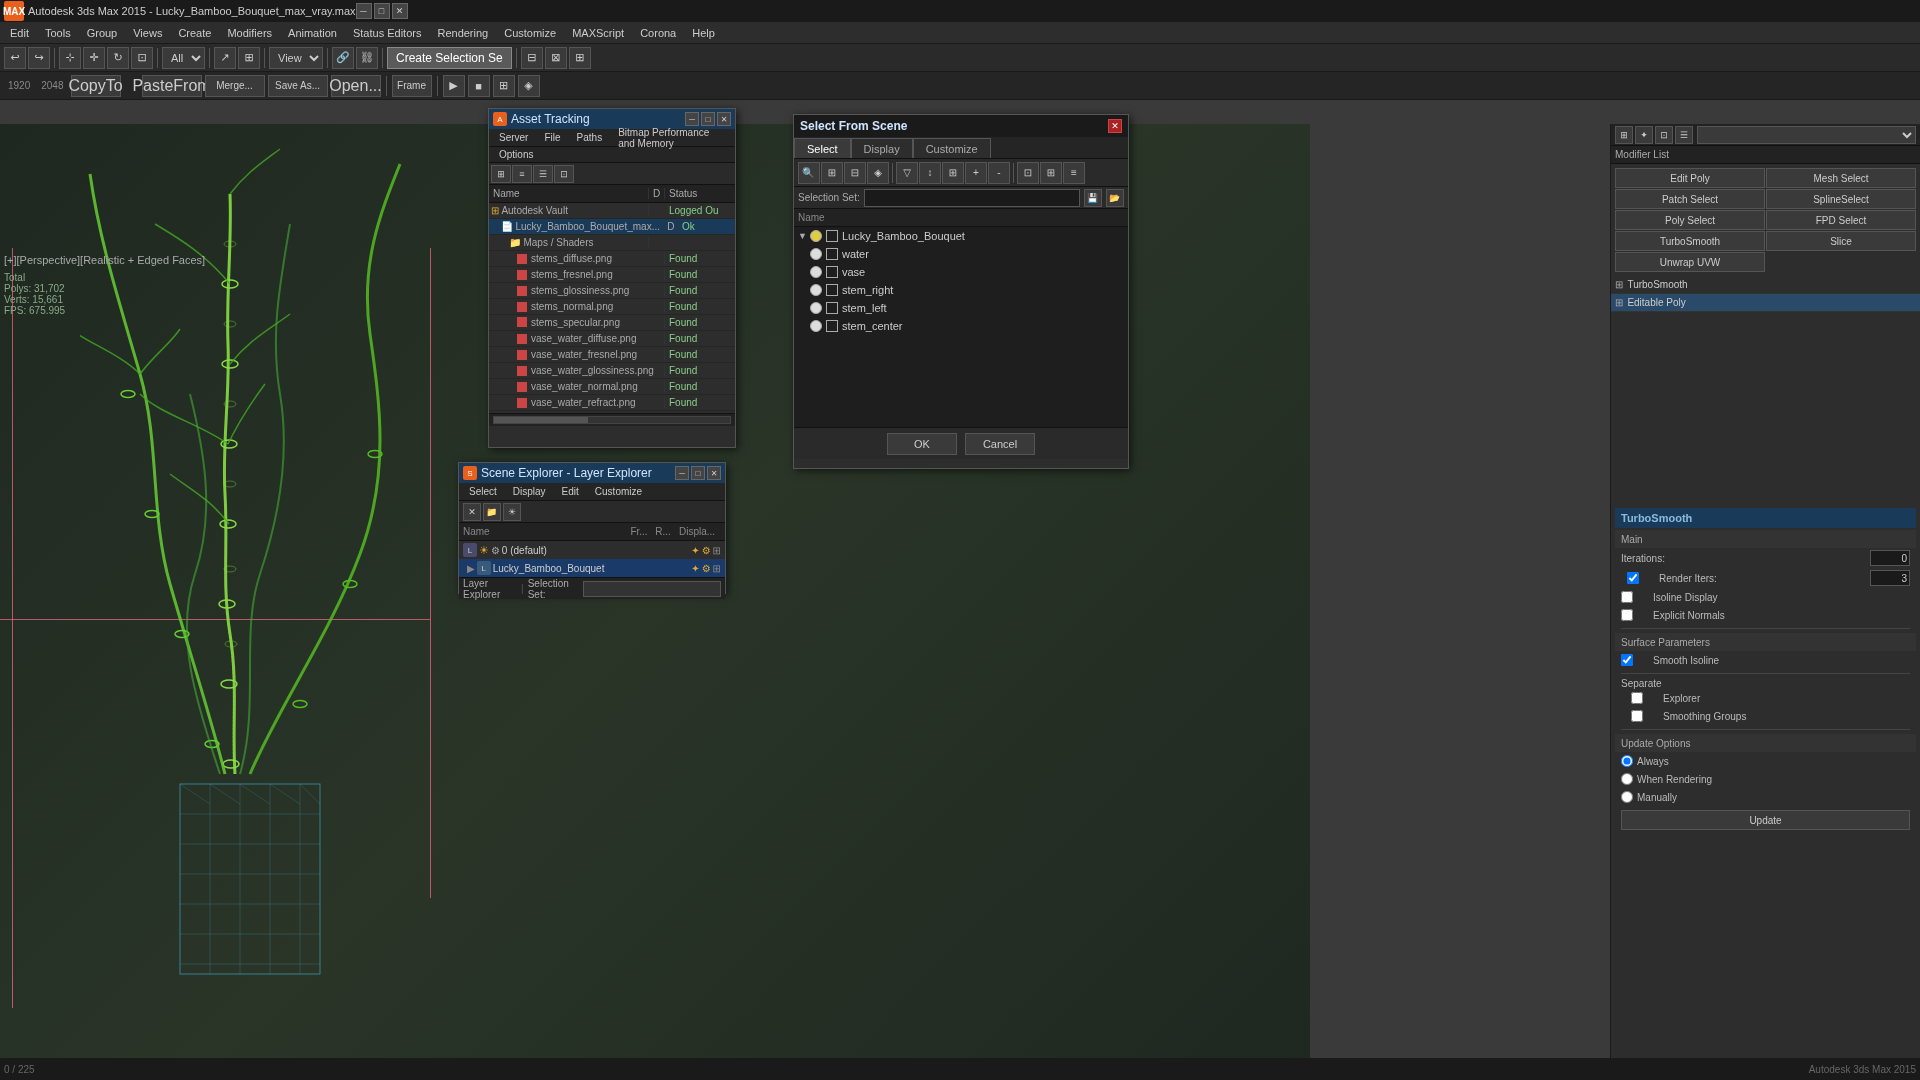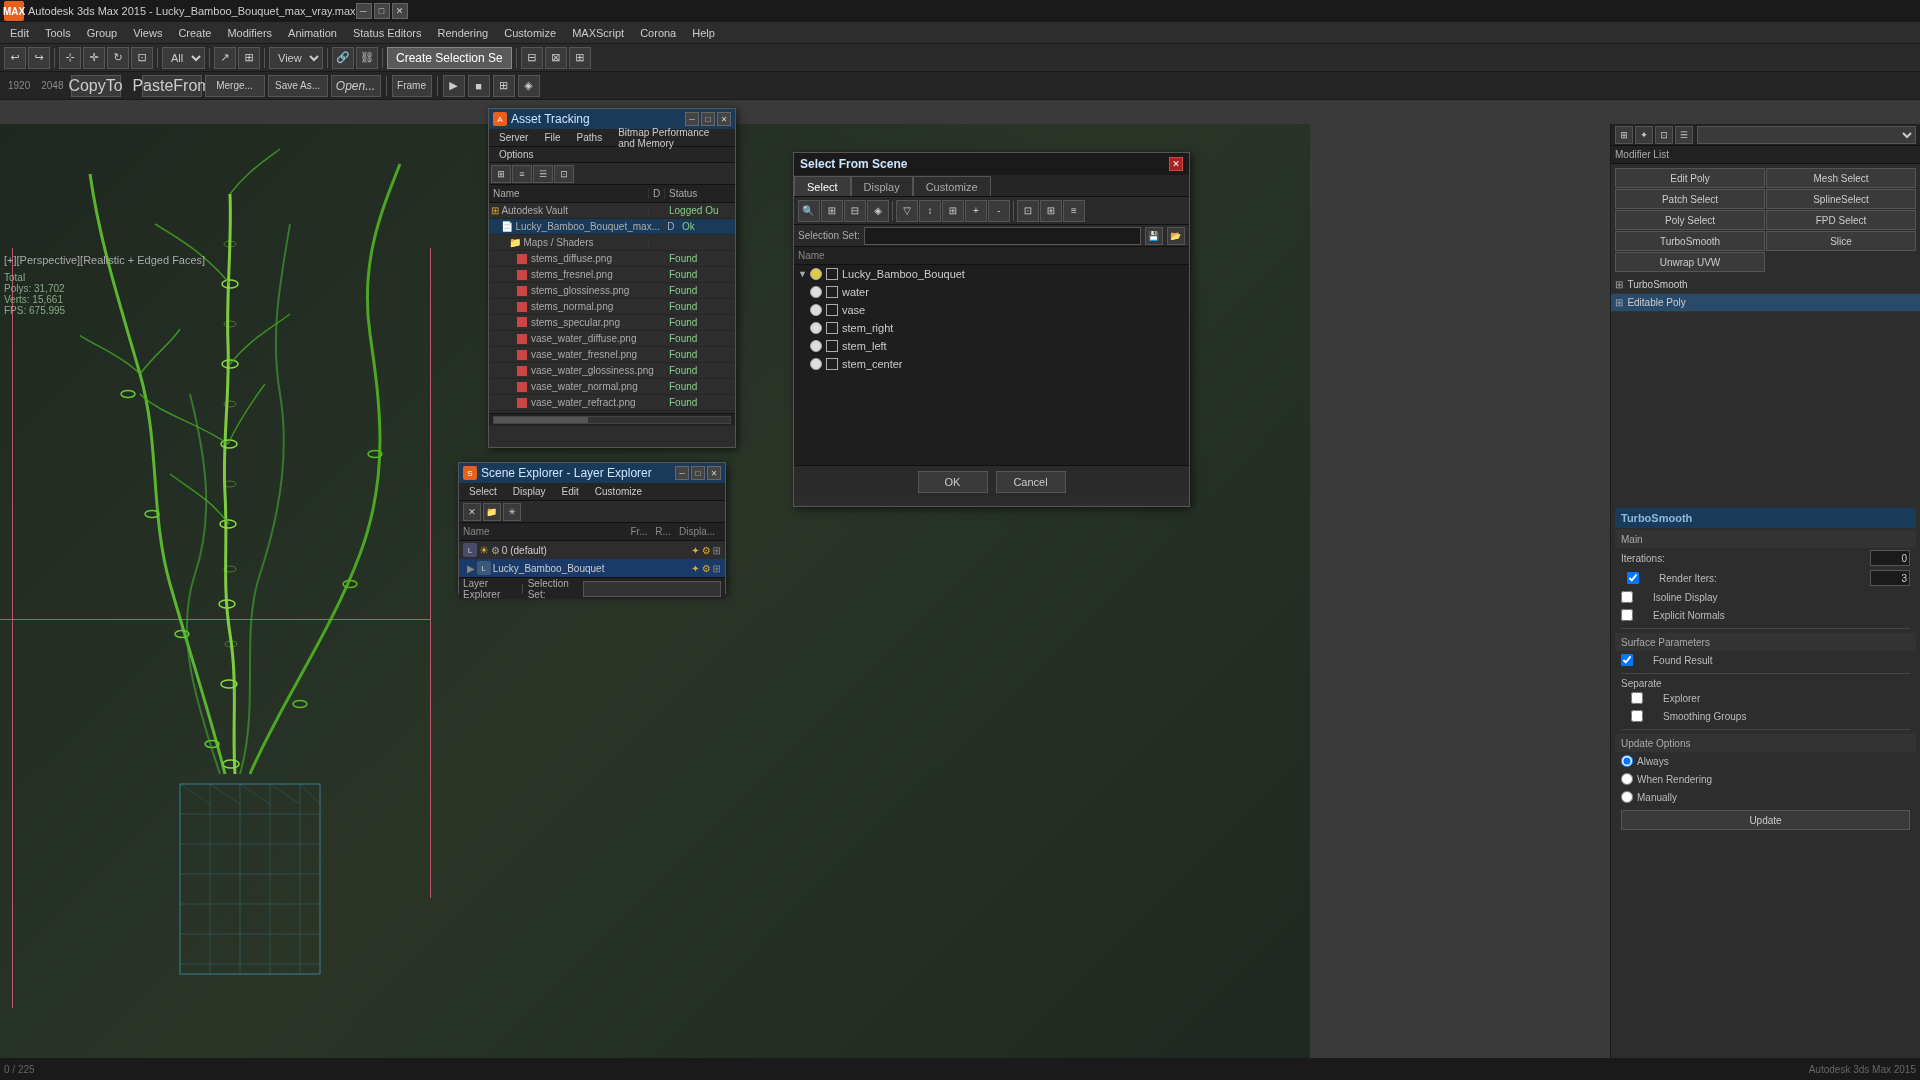--- a/index.html
+++ b/index.html
@@ -543,23 +543,22 @@
       border: 1px solid #555;
       color: #ccc;
       font-size: 10px;
       padding: 0 2px;
     }
 
     
     .select-scene {
       top: 114px;
       left: 793px;
-      width: 397px;
+      width: 336px;
       height: 355px;
-      margin-top: 38px;
     }
     .select-scene-tabs {
       height: 22px;
       background: #252525;
       display: flex;
       align-items: flex-end;
       border-bottom: 1px solid #111;
     }
     .select-tab {
       height: 20px;
@@ -778,21 +777,21 @@
   <div class="toolbar-btn">⊞</div>
 </div>
 
 <div class="toolbar2">
   <span style="font-size:10px;color:#888;padding:0 4px;">1920</span>
   <span style="font-size:10px;color:#888;padding:0 4px;">2048</span>
   <div class="toolbar-btn" style="width:50px;font-size:16px;">CopyTo</div>
   <div class="toolbar-btn" style="width:60px;font-size:16px;margin-left:18px;">PasteFrom</div>
   <div class="toolbar-btn" style="width:60px;font-size:10px;">Merge...</div>
   <div class="toolbar-btn" style="width:60px;font-size:10px;">Save As...</div>
-  <div class="toolbar-btn" style="width:50px;font-size:12px;font-style:italic;">Open...</div>
+  <div class="toolbar-btn" style="width:50px;font-size:16px;">Open...</div>
   <div class="toolbar-separator"></div>
   <div class="toolbar-btn" style="width:40px;font-size:10px;">Frame</div>
   <div class="toolbar-separator"></div>
   <div class="toolbar-btn">▶</div>
   <div class="toolbar-btn">■</div>
   <div class="toolbar-btn">⊞</div>
   <div class="toolbar-btn">◈</div>
 </div>
 
 <div class="viewport">
@@ -943,21 +942,21 @@
       <input type="checkbox" style="">
       <span class="checkbox-label">Explicit Normals</span>
     </div>
 
     <div class="section-divider"></div>
 
     <div class="turbo-section-label">Surface Parameters</div>
 
     <div class="checkbox-row">
       <input type="checkbox" checked="" style="">
-      <span class="checkbox-label">Found Result</span>
+      <span class="checkbox-label">Smooth Isoline</span>
     </div>
 
     <div class="section-divider"></div>
 
     <div style="padding:0 6px;font-size:10px;color:#bbb;">Separate</div>
 
     <div class="checkbox-row" style="padding-left:16px;">
       <input type="checkbox" style="">
       <span class="checkbox-label">Explorer</span>
     </div>

